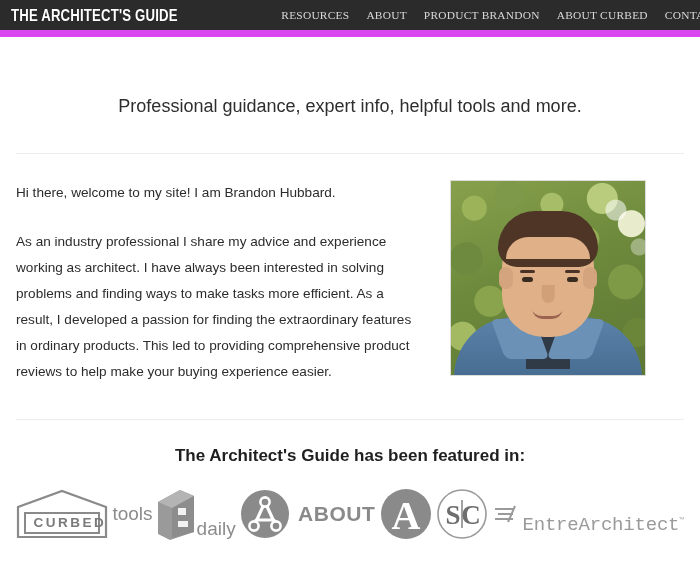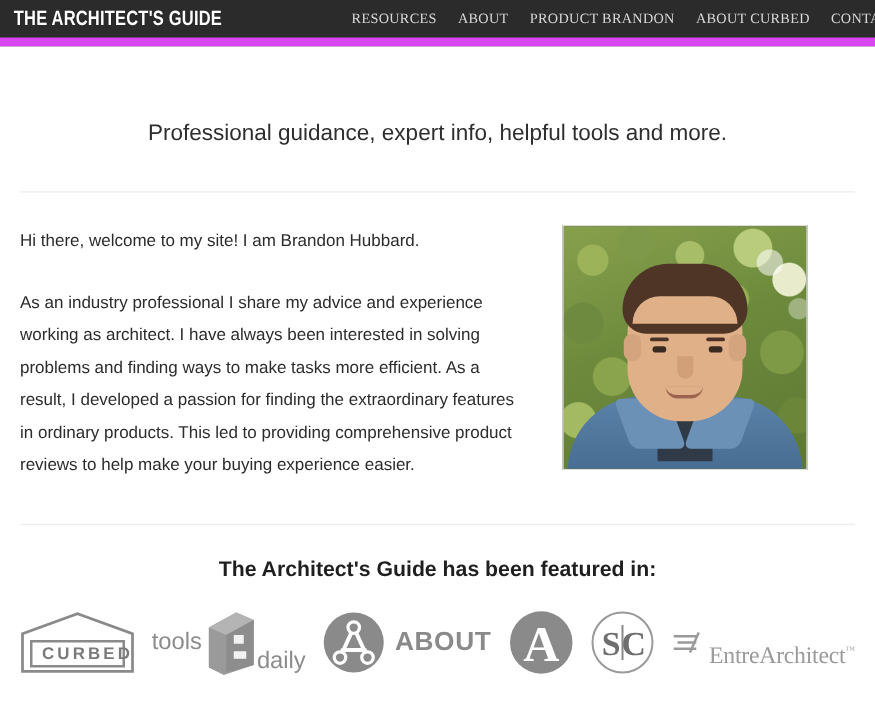--- a/index.html
+++ b/index.html
@@ -329,21 +329,21 @@
   
   .logo-sc { display: flex; align-items: center; }
 
   
   .logo-entre { display: flex; align-items: center; }
   .entre-text {
     font-size: 19px;
     color: #9a9a9a;
     margin-left: 4px;
     letter-spacing: -0.2px;
-    font-family: Liberation Serif, serif;
+    font-family: Liberation Mono, monospace;
     position: relative;
     margin-top: 21px;
   }
   .entre-tm {
     font-size: 8px;
     vertical-align: super;
     color: #b0b0b0;
   }
 </style>
 </head>

